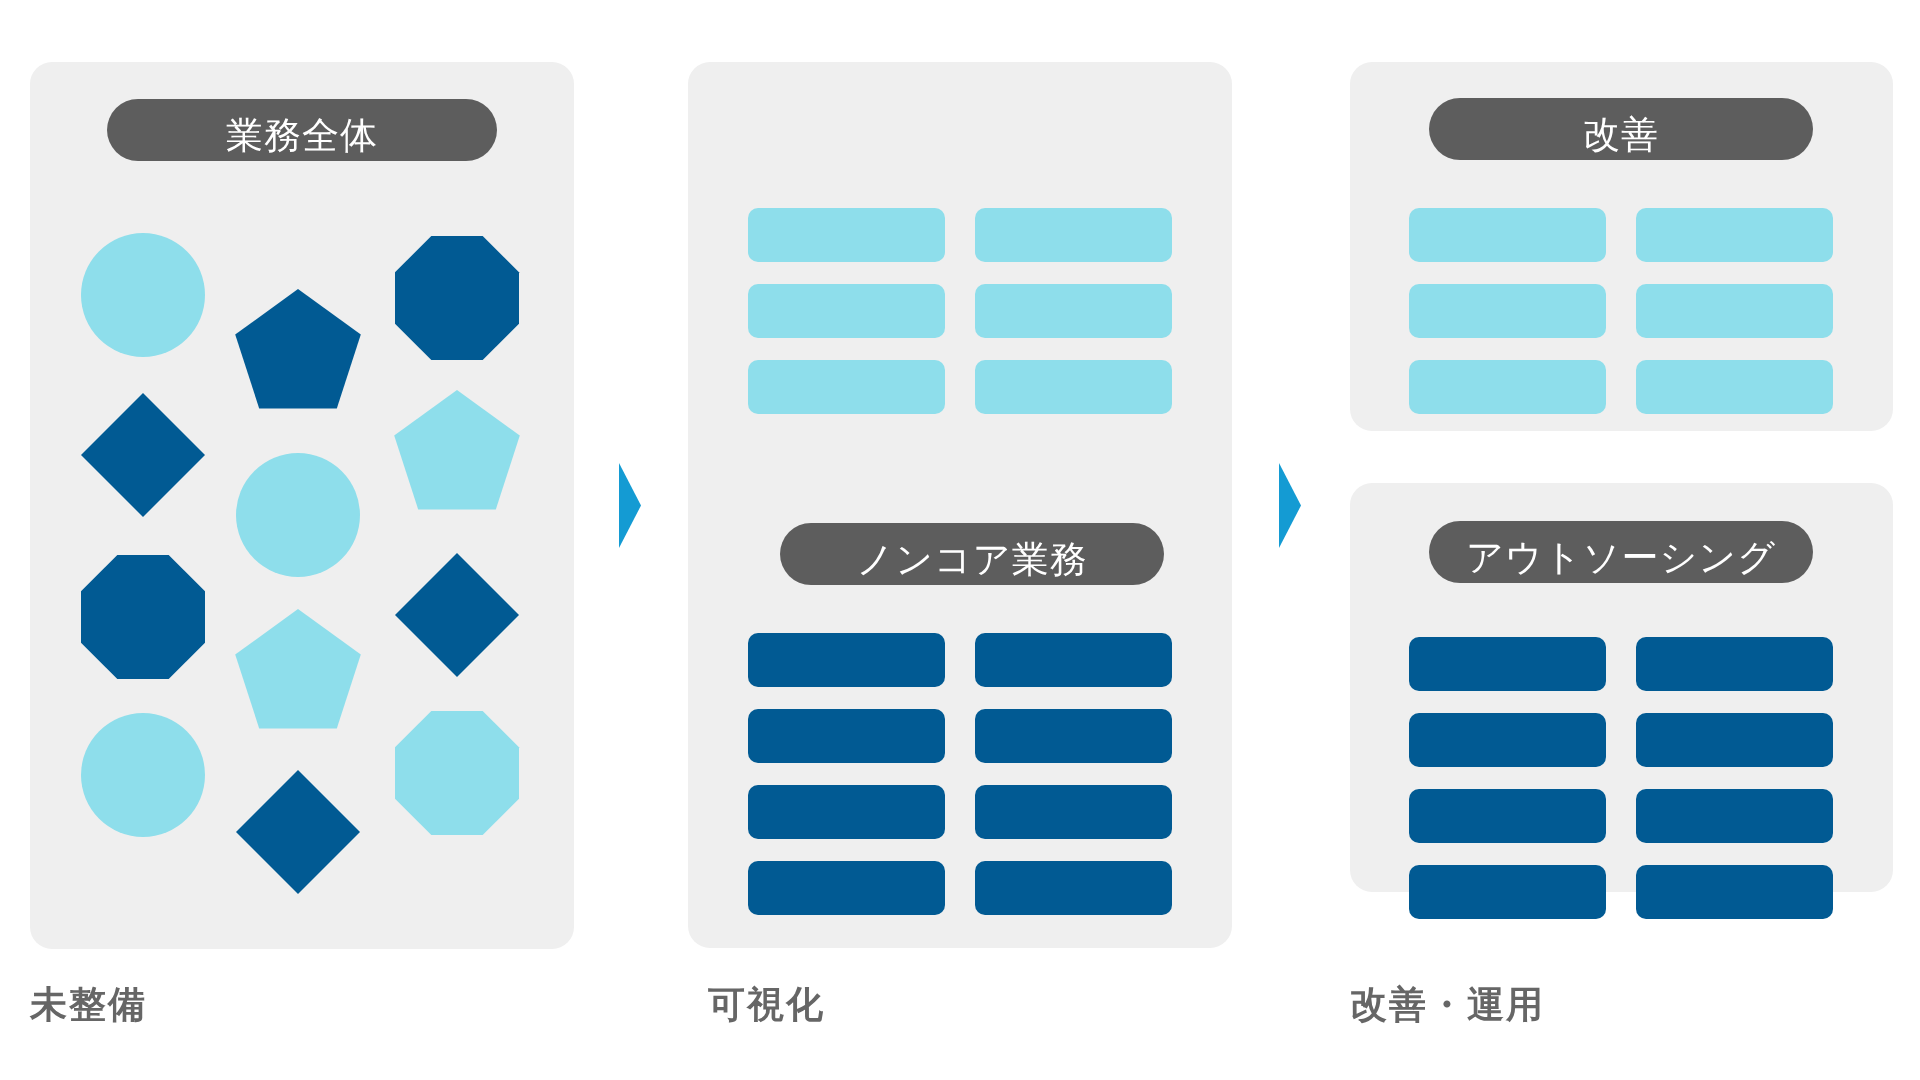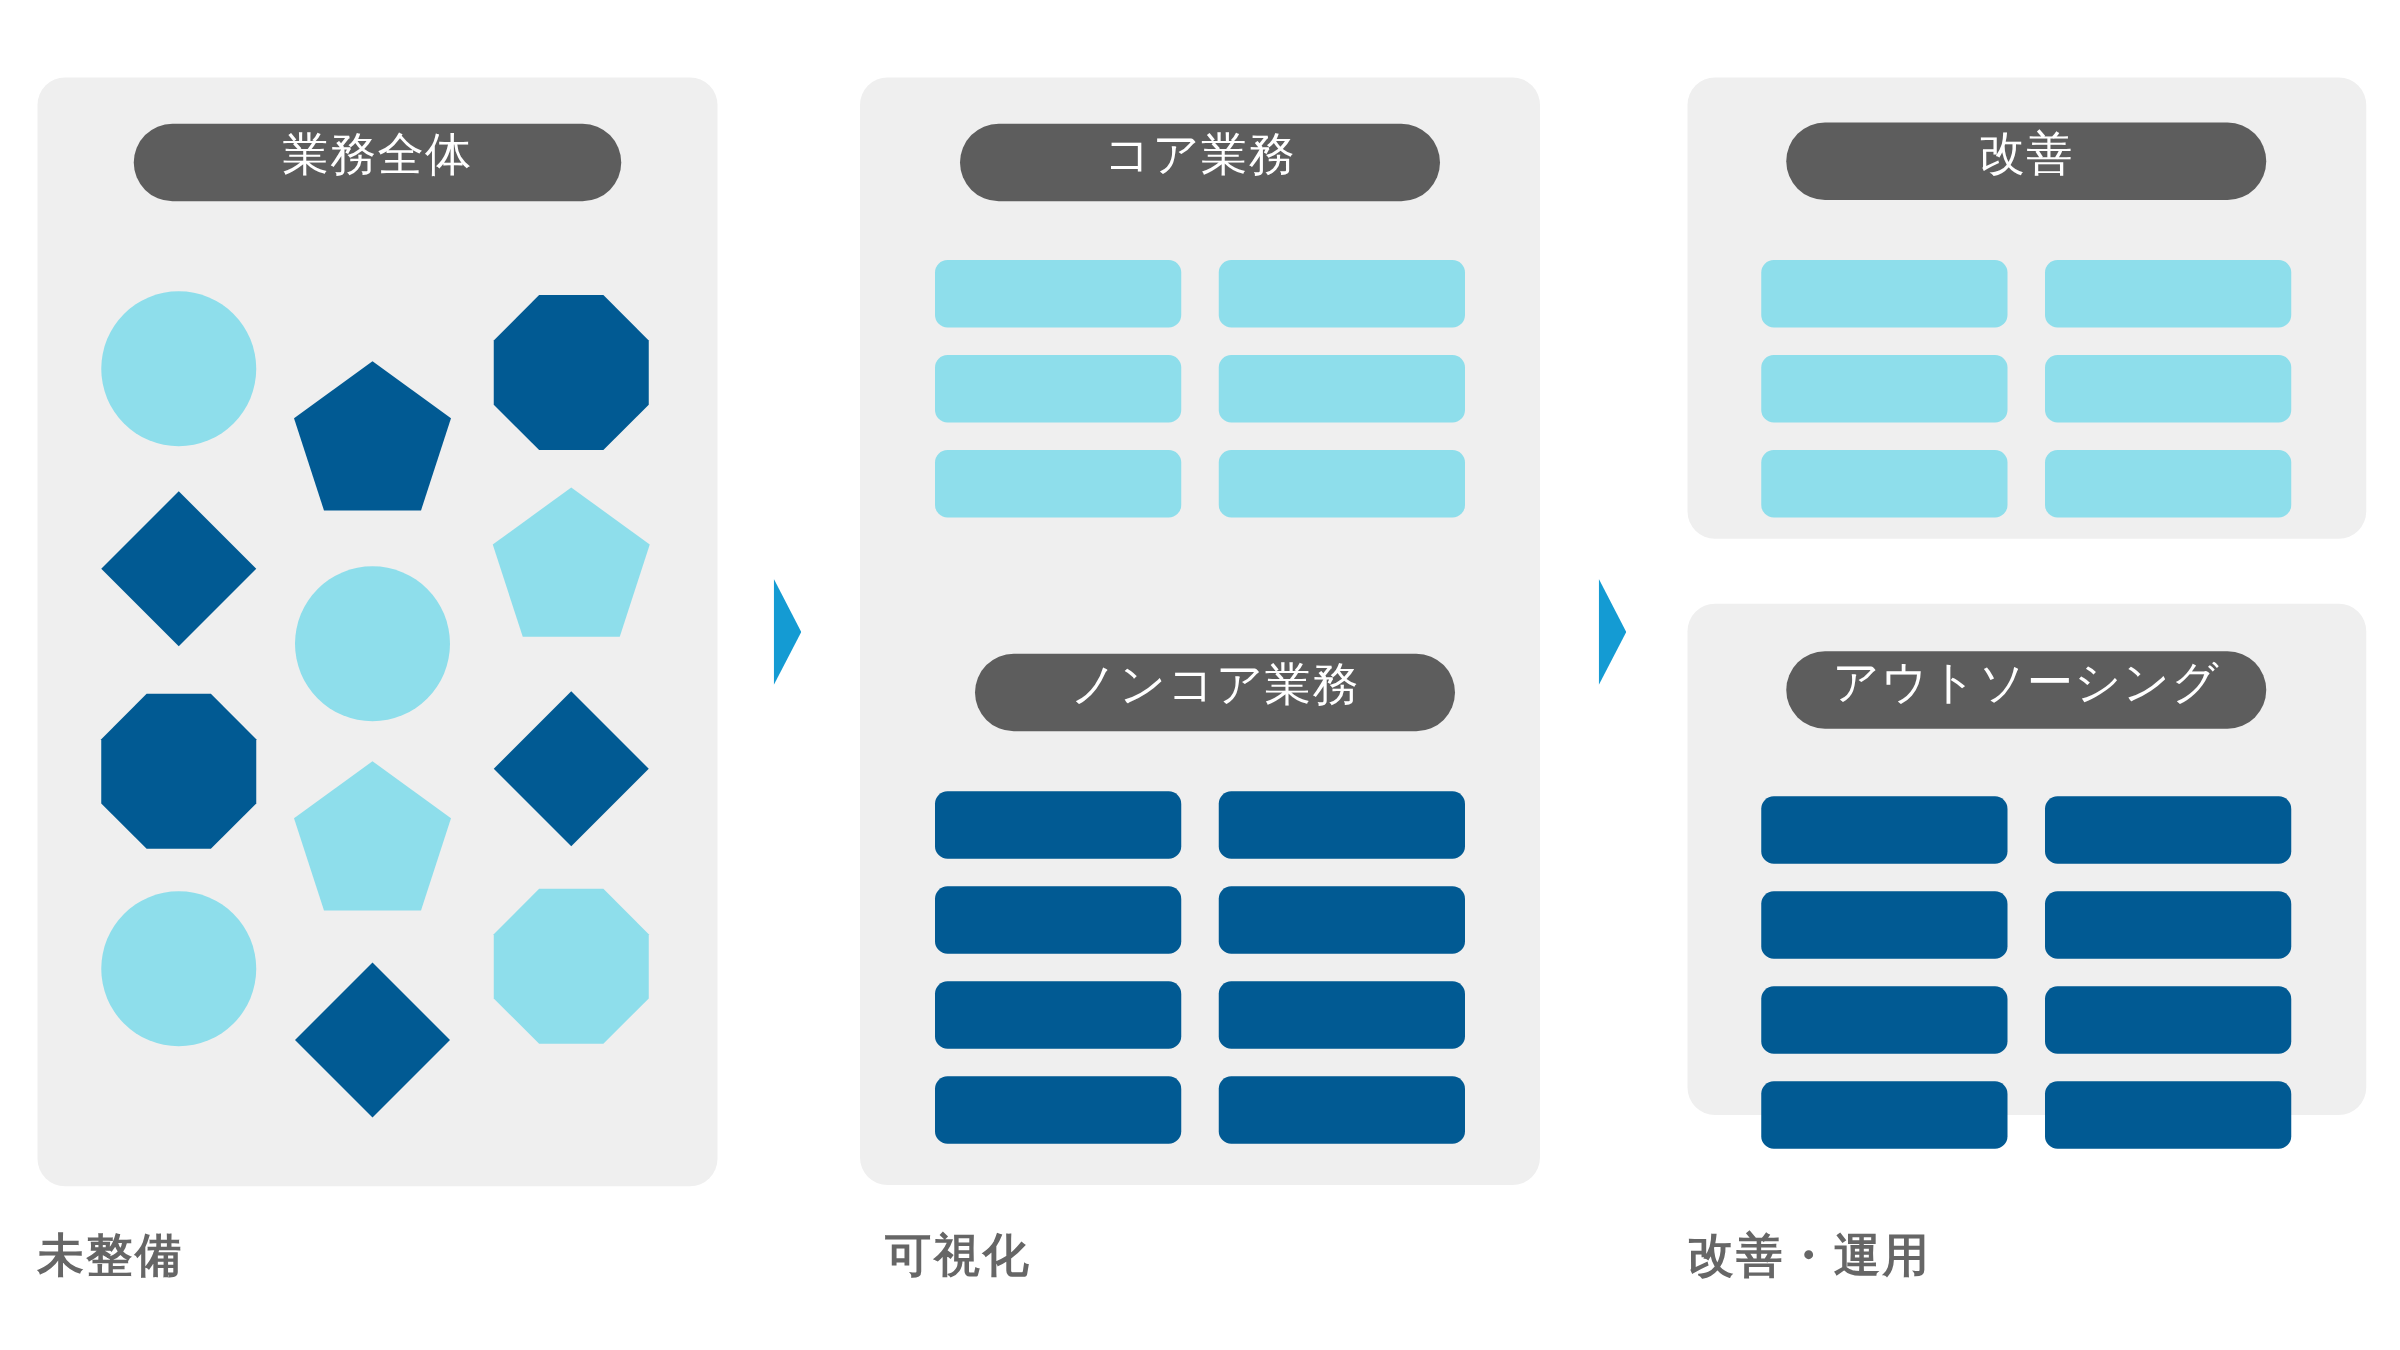--- a/index.html
+++ b/index.html
@@ -10,21 +10,21 @@
   }
   .panel{position:absolute;background:var(--panel_bg);border-radius:22px}
   #panel-left  {left:30px;  top:62px;  width:544px; height:887px}
   #panel-mid   {left:688px; top:62px;  width:544px; height:886px}
   #panel-rtop  {left:1350px;top:62px;  width:543px; height:369px}
   #panel-rbot  {left:1350px;top:483px; width:543px; height:409px}
 
   .pill{
     position:absolute;height:62px;border-radius:31px;
     background:var(--pill_gray);color:var(--pill_text);
-    display:flex;align-items:flex-start;justify-content:center;
+    display:flex;align-items:flex-end;justify-content:center;
     font-size:37px;font-weight:300;letter-spacing:1px;white-space:nowrap;
   }
   #pill-left {left:77px;top:37px;width:390px}
   #pill-core {left:80px;top:37px;width:384px}
   #pill-noncore{left:92px;top:461px;width:384px}
   #pill-kaizen{left:79px;top:36px;width:384px}
   #pill-outsrc{left:79px;top:38px;width:384px}
 
   .grid{position:absolute;display:grid;column-gap:30px;row-gap:22px}
   #grid-core   {left:60px;top:146px}
@@ -72,23 +72,20 @@
         <polygon points="401.3,649 452.7,649 489,685.3 489,736.7 452.7,773 401.3,773 365,736.7 365,685.3" fill="#8edeeb"></polygon>
         <polygon points="268,708 330,770 268,832 206,770" fill="#015a93"></polygon>
       </svg>
   </section>
 
   <svg class="arrow" id="arrow-1" viewBox="0 0 22 85">
     <polygon points="0,0 22,42.5 0,85" style="fill:var(--arrow_blue)"></polygon>
   </svg>
 
   <section class="panel" id="panel-mid">
-    <div class="pill" id="pill-core">
-      <span>コア業務</span>
-    </div>
     <div class="grid" id="grid-core" style="grid-template-columns: repeat(2, 197px);">
         <div class="cell light"></div>
         <div class="cell light"></div>
         <div class="cell light"></div>
         <div class="cell light"></div>
         <div class="cell light"></div>
         <div class="cell light"></div>
       </div>
     <div class="pill" id="pill-noncore">
       <span>ノンコア業務</span>

